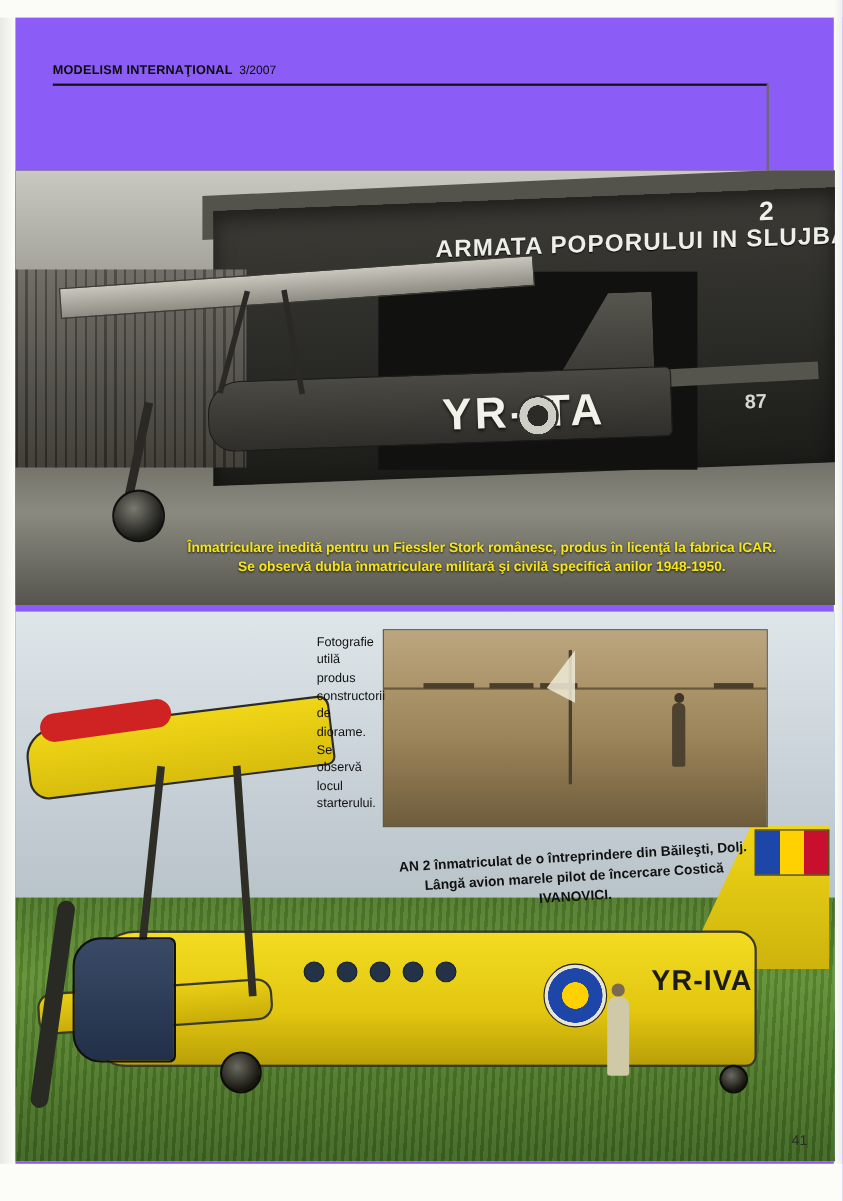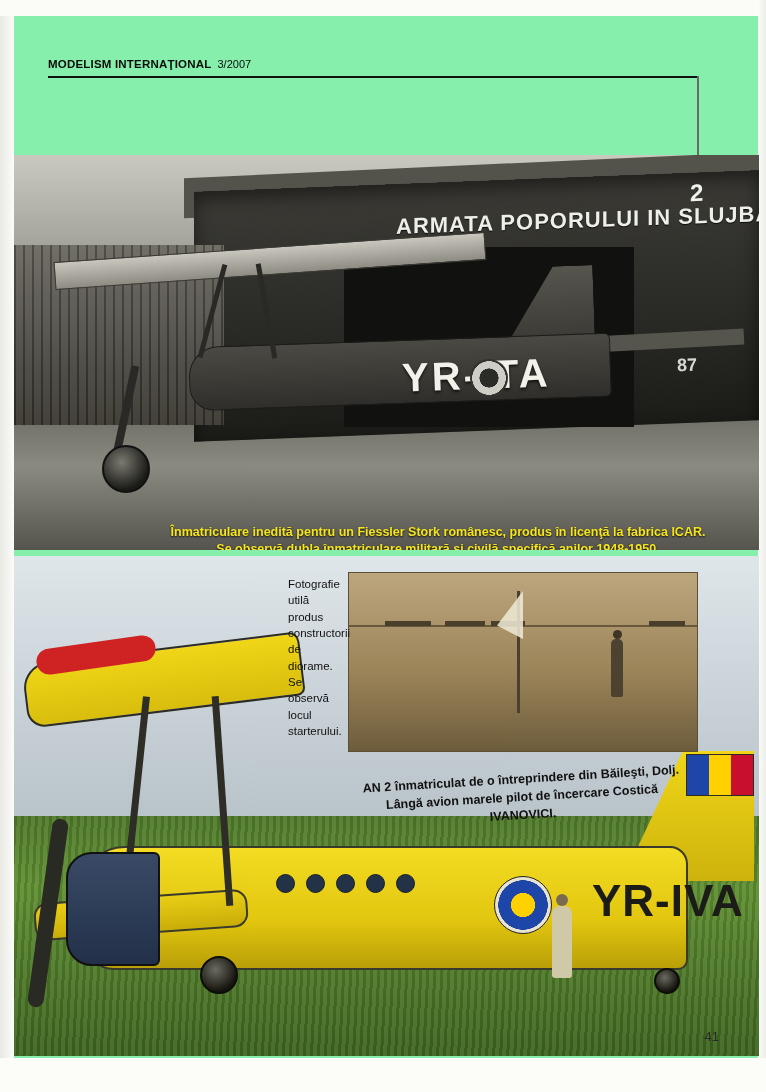--- a/index.html
+++ b/index.html
@@ -12,21 +12,21 @@
     height: 1092px;
     position: relative;
     overflow: hidden;
     font-family: "Liberation Sans", sans-serif;
     color: #111;
   }
 
   .page {
     position: absolute;
     inset: 0;
-    background: #86efac;
+    background: #8b5cf6;
   }
 
   
   .masthead {
     position: absolute;
     left: 48px;
     top: 58px;
     font-size: 11.5px;
     font-weight: bold;
     letter-spacing: 0.2px;
@@ -254,21 +254,20 @@
     position: absolute;
     left: 150px;
     top: 335px;
     width: 548px;
     text-align: center;
     font-size: 12.5px;
     font-weight: bold;
     color: #f6e51d;
     line-height: 1.35;
     text-shadow: 0 1px 2px rgba(0,0,0,.9);
-    margin-top: 34px;
   }
 
   
   .photo-bottom {
     position: absolute;
     left: 14px;
     top: 556px;
     width: 745px;
     height: 500px;
     overflow: hidden;
@@ -395,21 +394,21 @@
     width: 56px;
     height: 56px;
     border-radius: 50%;
     background: radial-gradient(circle, #ffd100 0 30%, #1d46a8 31% 62%, #e8e4d0 63% 100%);
     border: 1px solid #222;
   }
   .an2-reg {
     position: absolute;
     left: 578px;
     top: 320px;
-    font-size: 44px;
+    font-size: 26px;
     font-weight: bold;
     color: #1b1b18;
     letter-spacing: 1px;
   }
   .an2-person {
     position: absolute;
     left: 538px;
     top: 350px;
     width: 20px;
     height: 72px;
@@ -509,21 +508,21 @@
     font-size: 12.5px;
     font-weight: bold;
     color: #111;
     line-height: 1.45;
     text-align: center;
     transform: rotate(-3.4deg);
   }
 
   .page-number {
     position: absolute;
-    right: 47px;
+    right: 32px;
     bottom: 48px;
     font-size: 13px;
     color: #2a2a2a;
   }
 
   
   .scan-edge-left {
     position: absolute;
     left: 0; top: 0; bottom: 0; width: 14px;
     background: linear-gradient(90deg, #e9e9e4, #fbfbf8);

